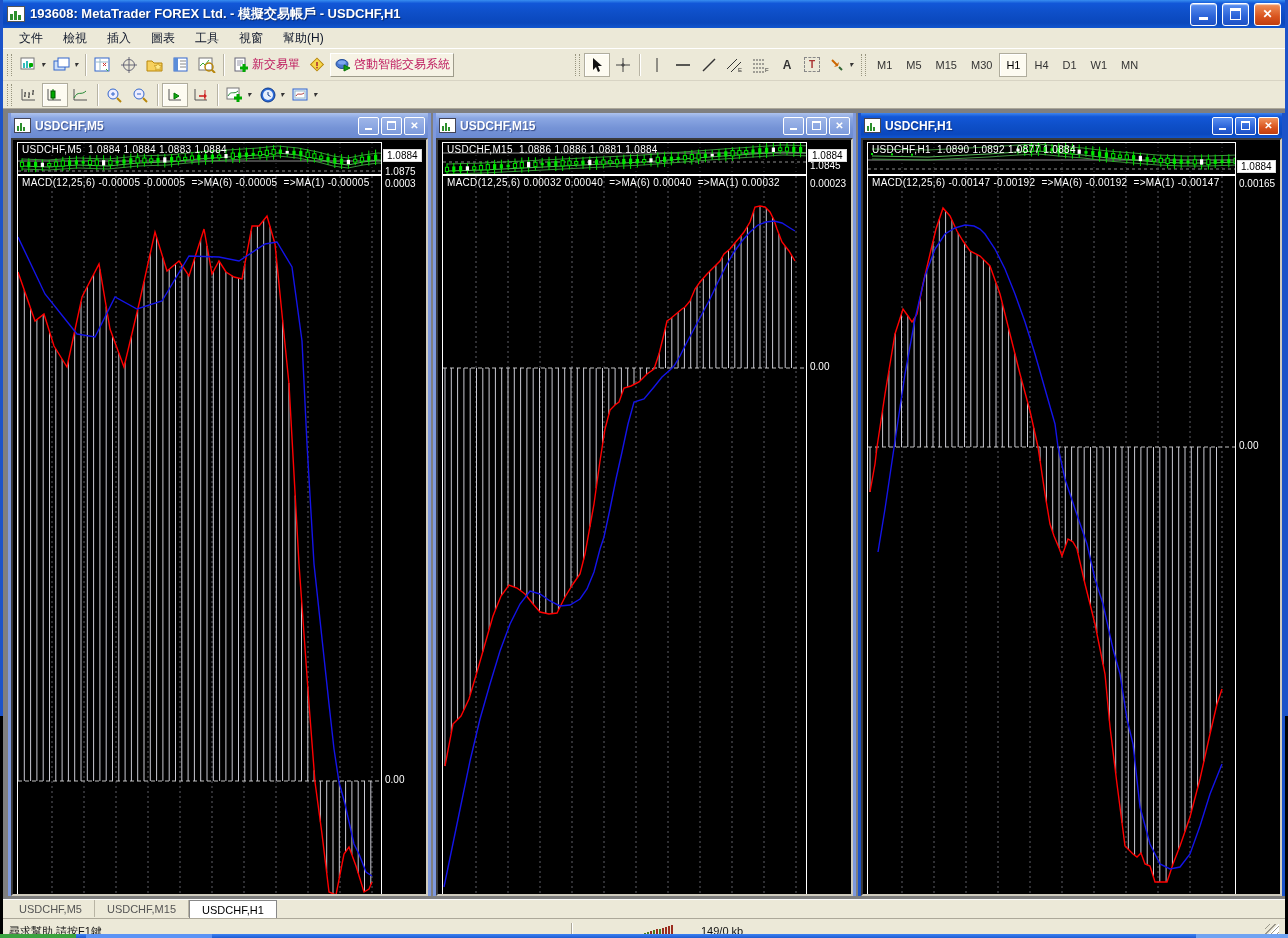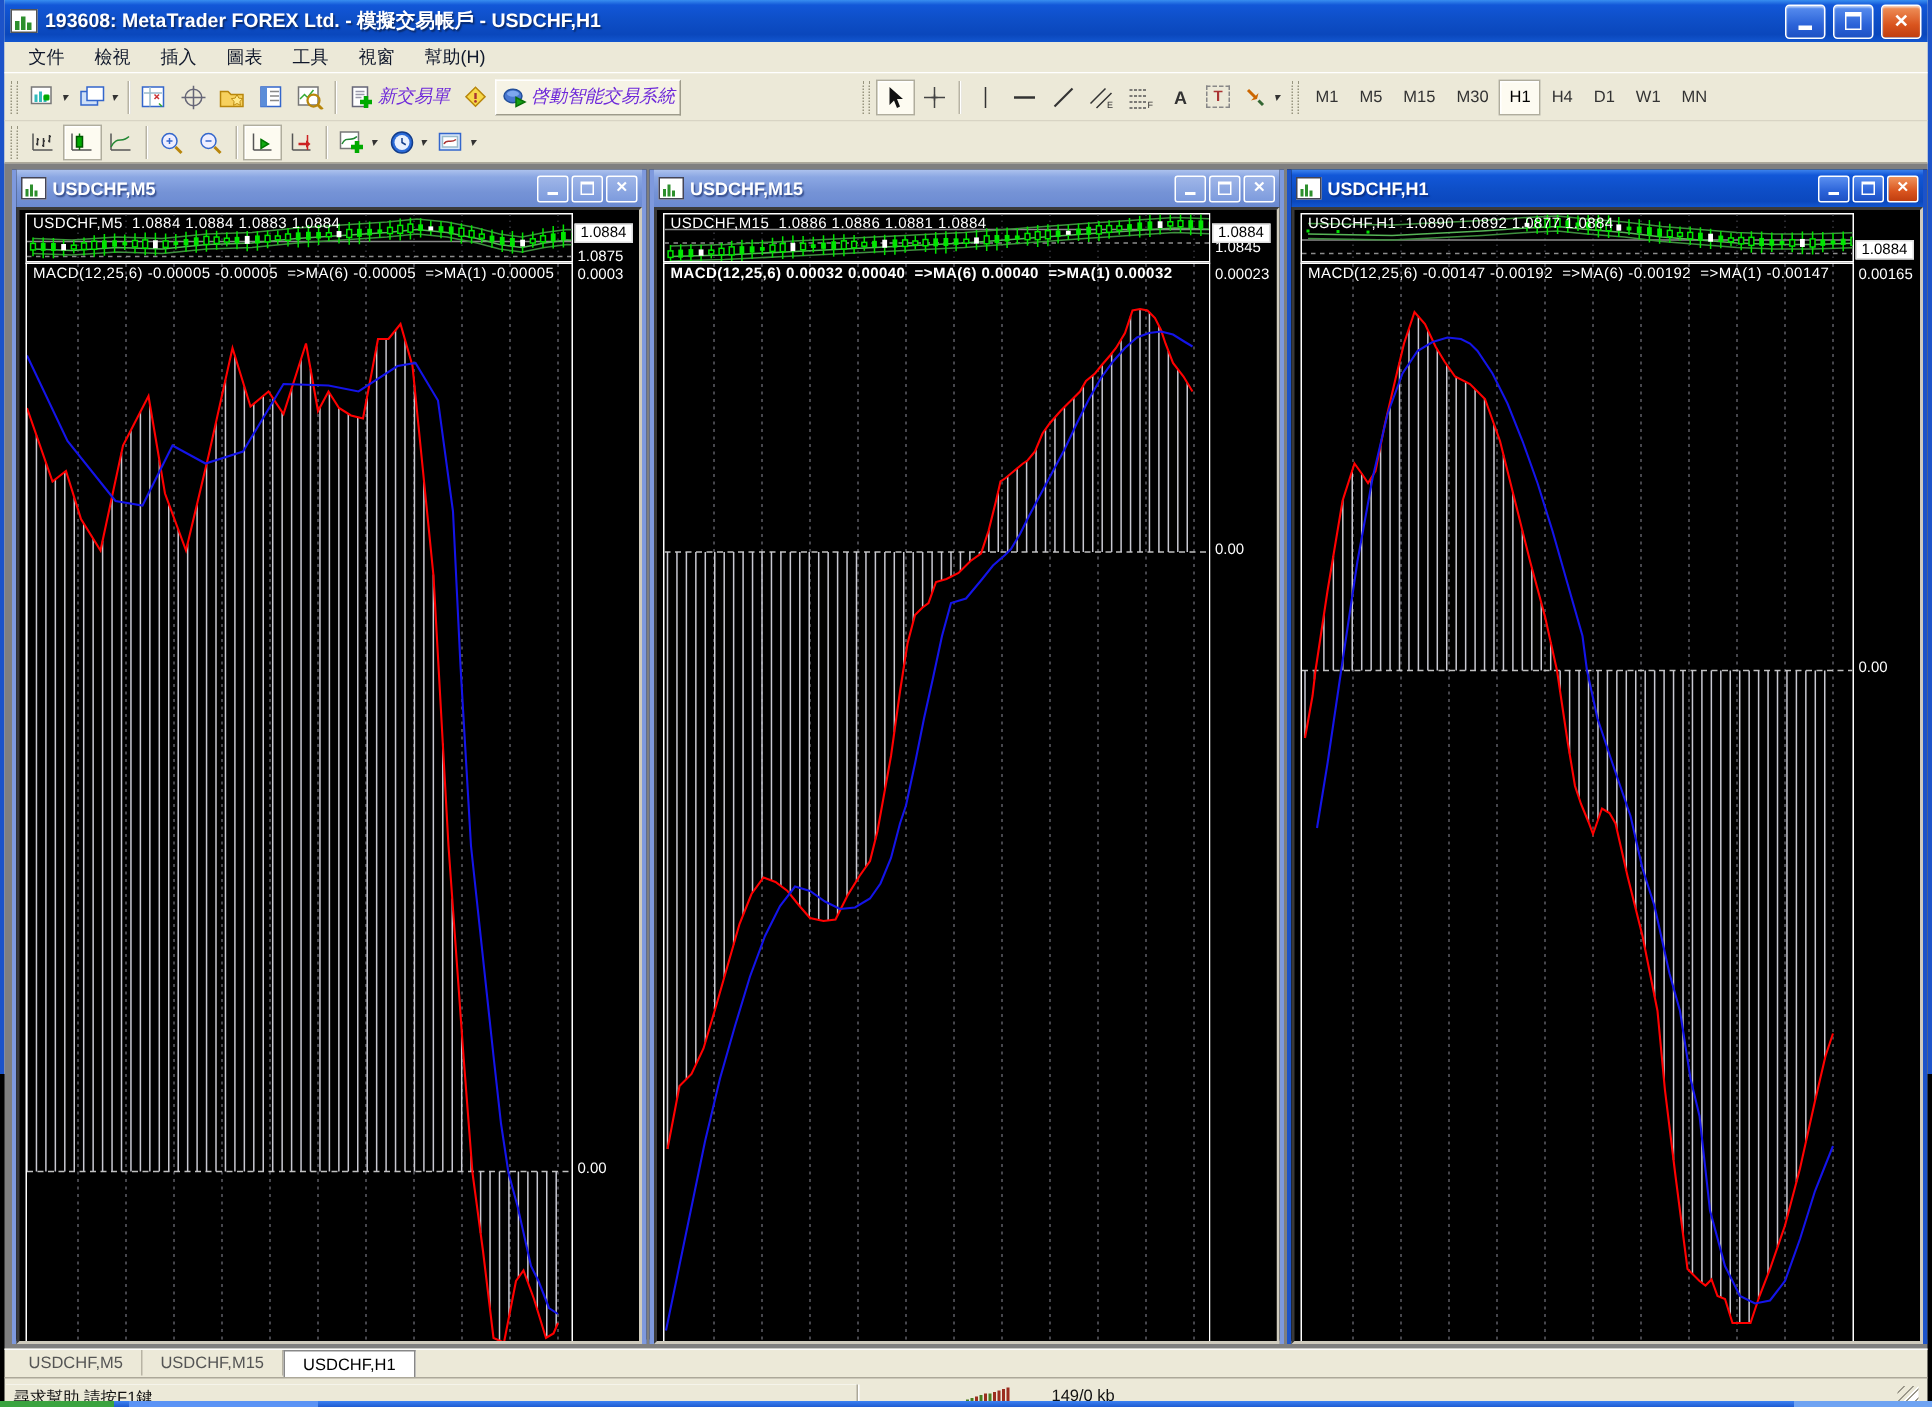--- a/index.html
+++ b/index.html
@@ -23,21 +23,21 @@
   
   .tbrow{position:relative;display:flex;align-items:center;background:#ECE9D8;}
   .tbrow1{height:31px;border-bottom:1px solid #d8d4c4;}
   .tbrow2{height:27px;border-bottom:1px solid #aca899;}
   .grip{width:3px;height:22px;border-left:1px dotted #98957f;border-right:1px dotted #98957f;margin:0 4px;}
   .tsep{width:1px;height:22px;background:#b8b4a4;border-right:1px solid #fff;margin:0 3px;}
   .tbtn{height:24px;min-width:24px;display:flex;align-items:center;justify-content:center;gap:2px;padding:0 3px;border:1px solid transparent;box-sizing:border-box;font-size:11px;color:#222;}
   .tbtn.checked{background:#fdfbf1;border:1px solid #b0ad9d;box-shadow:inset 1px 1px 0 #fff;}
   .tbtn.raised{background:#f6f3e5;border-style:solid;border-width:1px;border-color:#fff #9e9b8b #9e9b8b #fff;}
   .dd{font-size:8px;color:#333;margin-left:1px;}
-  .tblabel{font-size:12px;color:#6d28d9;white-space:nowrap;font-style:italic;}
+  .tblabel{font-size:12px;color:#be185d;white-space:nowrap;}
   .cluster{position:absolute;left:568px;top:0;height:31px;display:flex;align-items:center;}
   .pbtn{font-size:11px;color:#333;padding:0 6px;height:22px;display:flex;align-items:center;border:1px solid transparent;}
   .pbtn.checked{background:#fdfbf1;border:1px solid #b0ad9d;box-shadow:inset 1px 1px 0 #fff;color:#000;}
   .ico{display:inline-flex;align-items:center;justify-content:center;width:18px;height:18px;font-size:12px;line-height:1;}
   
   .mdi{position:relative;height:790px;background:#7f7f7f;overflow:hidden;}
   .cwin{position:absolute;top:4px;height:783px;border-left:3px solid #1c53c9;border-right:3px solid #1c53c9;border-bottom:3px solid #1c53c9;box-sizing:border-box;background:#000;}
   .cwin.inactive{border-color:#7e99dd;}
   .ctitle{height:25px;display:flex;align-items:center;gap:4px;padding:0 3px;
     background:linear-gradient(180deg,#3F85EE 0%,#1257D8 15%,#0E4FC8 50%,#0B48BE 85%,#1256CF 100%);}
@@ -775,21 +775,21 @@
               <rect x="342.40000000000026" y="4.152350368056535" width="3.2" height="4.00441461595195" fill="#000" stroke="#00E600"></rect>
               <line x1="350.8000000000003" y1="-1.2338254452511885" x2="350.8000000000003" y2="13.831711937966546" stroke="#00E600"></line>
               <rect x="349.2000000000003" y="3.766073318082281" width="3.2" height="5.23938317193056" fill="#00E600" stroke="none"></rect>
               <line x1="357.6000000000003" y1="-1.0449004029623248" x2="357.6000000000003" y2="14.319763794213236" stroke="#00E600"></line>
               <rect x="356.0000000000003" y="3.9251600740219224" width="3.2" height="5.436762232114788" fill="#00E600" stroke="none"></rect>
               <line x1="364.4000000000003" y1="-0.2212822685825595" x2="364.4000000000003" y2="13.5362463052128" stroke="#00E600"></line>
               <rect x="362.8000000000003" y="4.666594621311219" width="3.2" height="4.521791010340949" fill="#00E600" stroke="none"></rect>
             </svg>
           <div class="pinfo">USDCHF,M15  1.0886 1.0886 1.0881 1.0884</div>
           </div>
-        <div class="macdbox" style="width: 365px; font-weight: bold;">
+        <div class="macdbox" style="width: 365px;">
             <svg class="msvg" width="363" height="718">
               <line x1="33" y1="0" x2="33" y2="718" stroke="#5E5E66" stroke-dasharray="2,3"></line>
               <line x1="65" y1="0" x2="65" y2="718" stroke="#5E5E66" stroke-dasharray="2,3"></line>
               <line x1="97" y1="0" x2="97" y2="718" stroke="#5E5E66" stroke-dasharray="2,3"></line>
               <line x1="129" y1="0" x2="129" y2="718" stroke="#5E5E66" stroke-dasharray="2,3"></line>
               <line x1="161" y1="0" x2="161" y2="718" stroke="#5E5E66" stroke-dasharray="2,3"></line>
               <line x1="193" y1="0" x2="193" y2="718" stroke="#5E5E66" stroke-dasharray="2,3"></line>
               <line x1="225" y1="0" x2="225" y2="718" stroke="#5E5E66" stroke-dasharray="2,3"></line>
               <line x1="257" y1="0" x2="257" y2="718" stroke="#5E5E66" stroke-dasharray="2,3"></line>
               <line x1="289" y1="0" x2="289" y2="718" stroke="#5E5E66" stroke-dasharray="2,3"></line>

